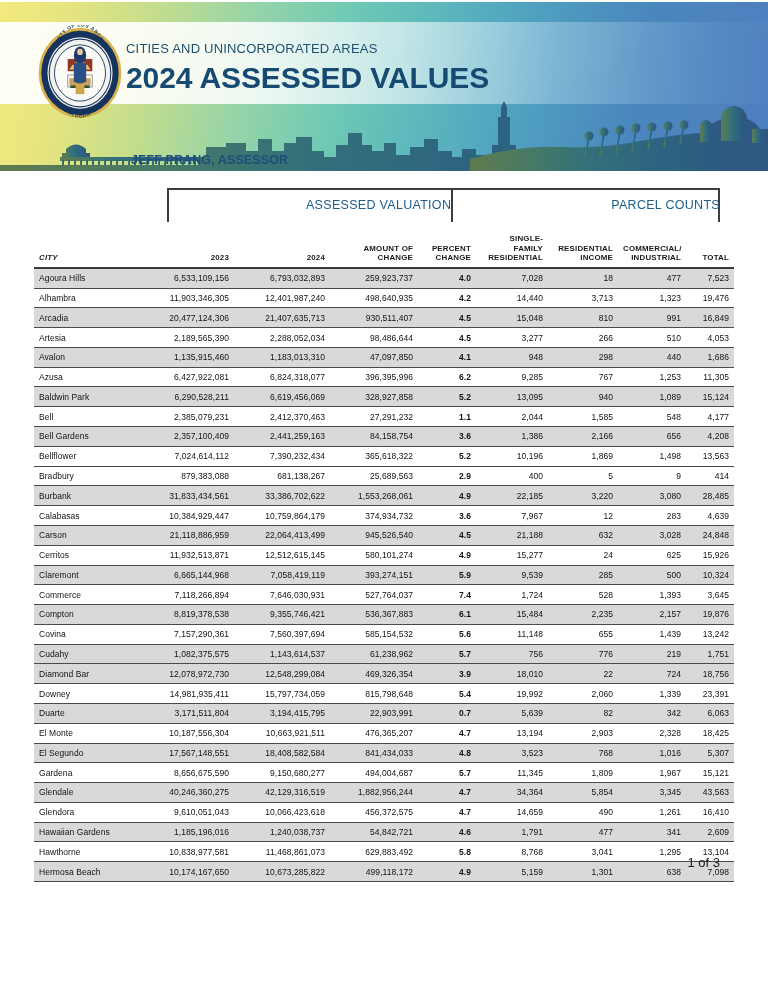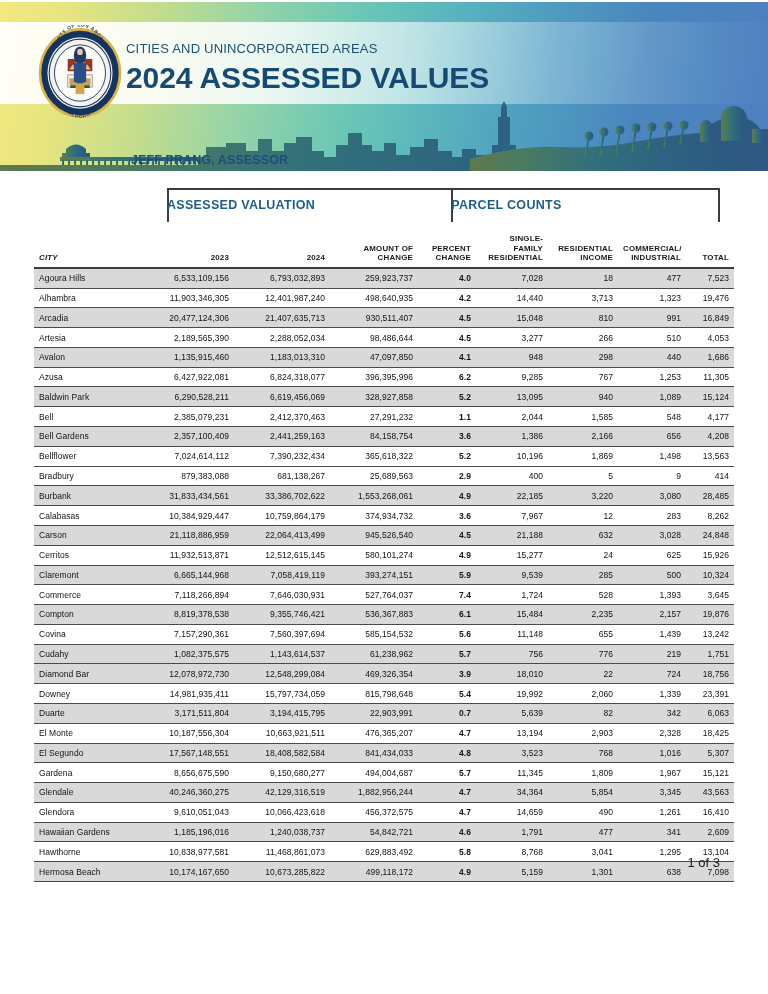--- a/index.html
+++ b/index.html
@@ -138,24 +138,24 @@
     background: #3c3c3c;
   }
   .group-head .tick.left   { left: 0; }
   .group-head .tick.mid    { left: 51.4%; }
   .group-head .tick.right  { right: 0; }
 
   .group-label {
     position: absolute;
     top: 10px;
     font-size: 12.5px;
-    font-weight: 700;
+    font-weight: 400;
     letter-spacing: 0.3px;
     color: #1d5d8c;
-    text-align: left;
+    text-align: right;
   }
   .group-label.valuation { left: 0; width: 51.4%; }
   .group-label.parcels   { left: 51.4%; right: 0; width: 48.6%; }
 
   table.av {
     border-collapse: collapse;
     margin: 6px auto 0 auto;
     width: 700px;
     table-layout: fixed;
   }
@@ -534,21 +534,21 @@
         </tr>
         <tr>
           <td class="t-city">Calabasas</td>
           <td class="t-num">10,384,929,447</td>
           <td class="t-num">10,759,864,179</td>
           <td class="t-num">374,934,732</td>
           <td class="t-pct">3.6</td>
           <td class="t-num">7,967</td>
           <td class="t-num">12</td>
           <td class="t-num">283</td>
-          <td class="t-tot">8,262</td>
+          <td class="t-tot">4,639</td>
         </tr>
         <tr class="alt">
           <td class="t-city">Carson</td>
           <td class="t-num">21,118,886,959</td>
           <td class="t-num">22,064,413,499</td>
           <td class="t-num">945,526,540</td>
           <td class="t-pct">4.5</td>
           <td class="t-num">21,188</td>
           <td class="t-num">632</td>
           <td class="t-num">3,028</td>

